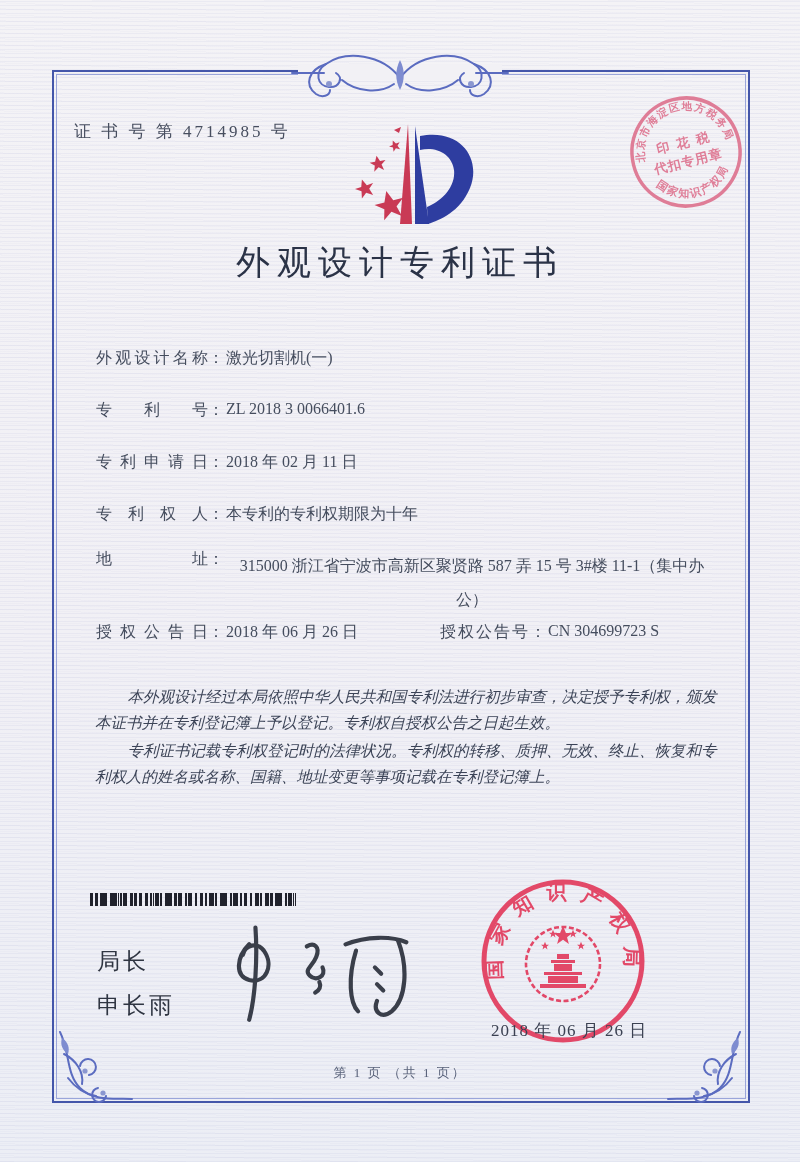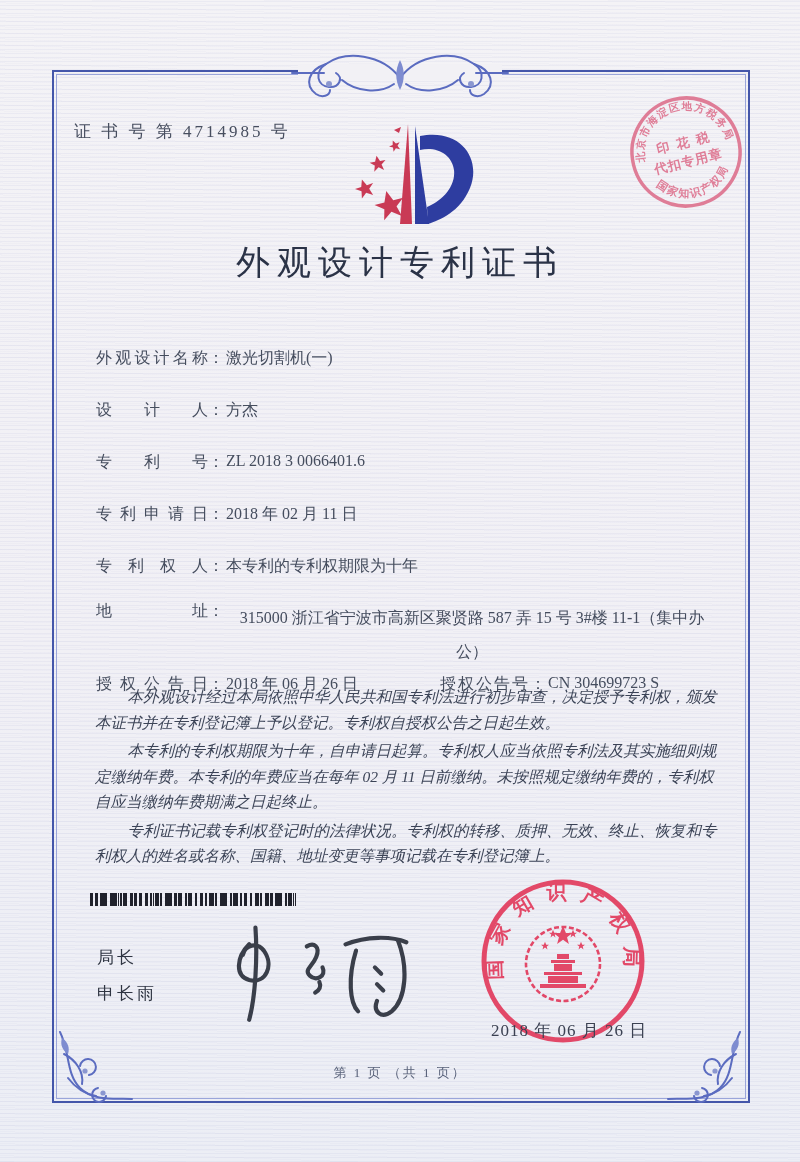--- a/index.html
+++ b/index.html
@@ -64,21 +64,21 @@
   .barcode{
     position:absolute; left:90px; top:893px; width:206px; height:13px; z-index:3;
     background-image:
       repeating-linear-gradient(90deg,#20222c 0 2px,transparent 2px 5px),
       repeating-linear-gradient(90deg,#20222c 0 1px,transparent 1px 7px),
       repeating-linear-gradient(90deg,#20222c 0 3px,transparent 3px 11px);
   }
   .signer{
     position:absolute; left:97px; top:946px; z-index:3;
     font-family:"Liberation Sans","DejaVu Sans",sans-serif;
-    font-size:17px; color:#2f3542; letter-spacing:3px;
+    font-size:23px; color:#2f3542; letter-spacing:3px;
   }
   .signer .name{ margin-top:13px; }
   .signature{ position:absolute; left:215px; top:915px; z-index:3; }
   .seal{ position:absolute; left:478px; top:876px; z-index:3; opacity:0.92; }
   .seal-date{
     position:absolute; left:491px; top:1019px; z-index:5;
     font-size:17px; letter-spacing:1px; color:#3b4152;
   }
   .footer{
     position:absolute; left:0; top:1064px; width:100%; z-index:3;
@@ -171,43 +171,39 @@
     <text x="74" y="88" font-size="13" letter-spacing="1" fill="#dd6e8b" text-anchor="middle" font-weight="bold">代扣专用章</text>
   </svg>
 
   <div class="title">外观设计专利证书</div>
 
   <div class="fields">
     <div class="f-row">
       <span class="f-label">外观设计名称</span><span class="f-colon">：</span><span class="f-value">激光切割机(一)</span>
     </div>
     <div class="f-row">
-      <span class="f-label">设计人</span><span class="f-colon">：</span><span class="f-value">方杰</span>
-    </div>
-    <div class="f-row">
       <span class="f-label">专利号</span><span class="f-colon">：</span><span class="f-value">ZL 2018 3 0066401.6</span>
     </div>
     <div class="f-row">
       <span class="f-label">专利申请日</span><span class="f-colon">：</span><span class="f-value">2018 年 02 月 11 日</span>
     </div>
     <div class="f-row">
       <span class="f-label">专利权人</span><span class="f-colon">：</span><span class="f-value">本专利的专利权期限为十年</span>
     </div>
     <div class="f-row addr">
       <span class="f-label">地址</span><span class="f-colon">：</span><span class="f-value">315000 浙江省宁波市高新区聚贤路 587 弄 15 号 3#楼 11-1（集中办公）</span>
     </div>
     <div class="f-row grant">
       <span class="f-label">授权公告日</span><span class="f-colon">：</span><span class="f-value">2018 年 06 月 26 日</span>
       <span class="grant-right"><span class="f-label2">授权公告号：</span><span class="f-value">CN 304699723 S</span></span>
     </div>
   </div>
 
   <div class="bodytext">
     <p>本外观设计经过本局依照中华人民共和国专利法进行初步审查，决定授予专利权，颁发本证书并在专利登记簿上予以登记。专利权自授权公告之日起生效。</p>
-    <p>本专利的专利权期限为十年，自申请日起算。专利权人应当依照专利法及其实施细则规定缴纳年费。本专利的年费应当在每年 02 月 11 日前缴纳。未按照规定缴纳年费的，专利权自应当缴纳年费期满之日起终止。</p>
     <p>专利证书记载专利权登记时的法律状况。专利权的转移、质押、无效、终止、恢复和专利权人的姓名或名称、国籍、地址变更等事项记载在专利登记簿上。</p>
   </div>
 
   <div class="barcode"></div>
 
   <div class="signer">
     <div>局长</div>
     <div class="name">申长雨</div>
   </div>
 

